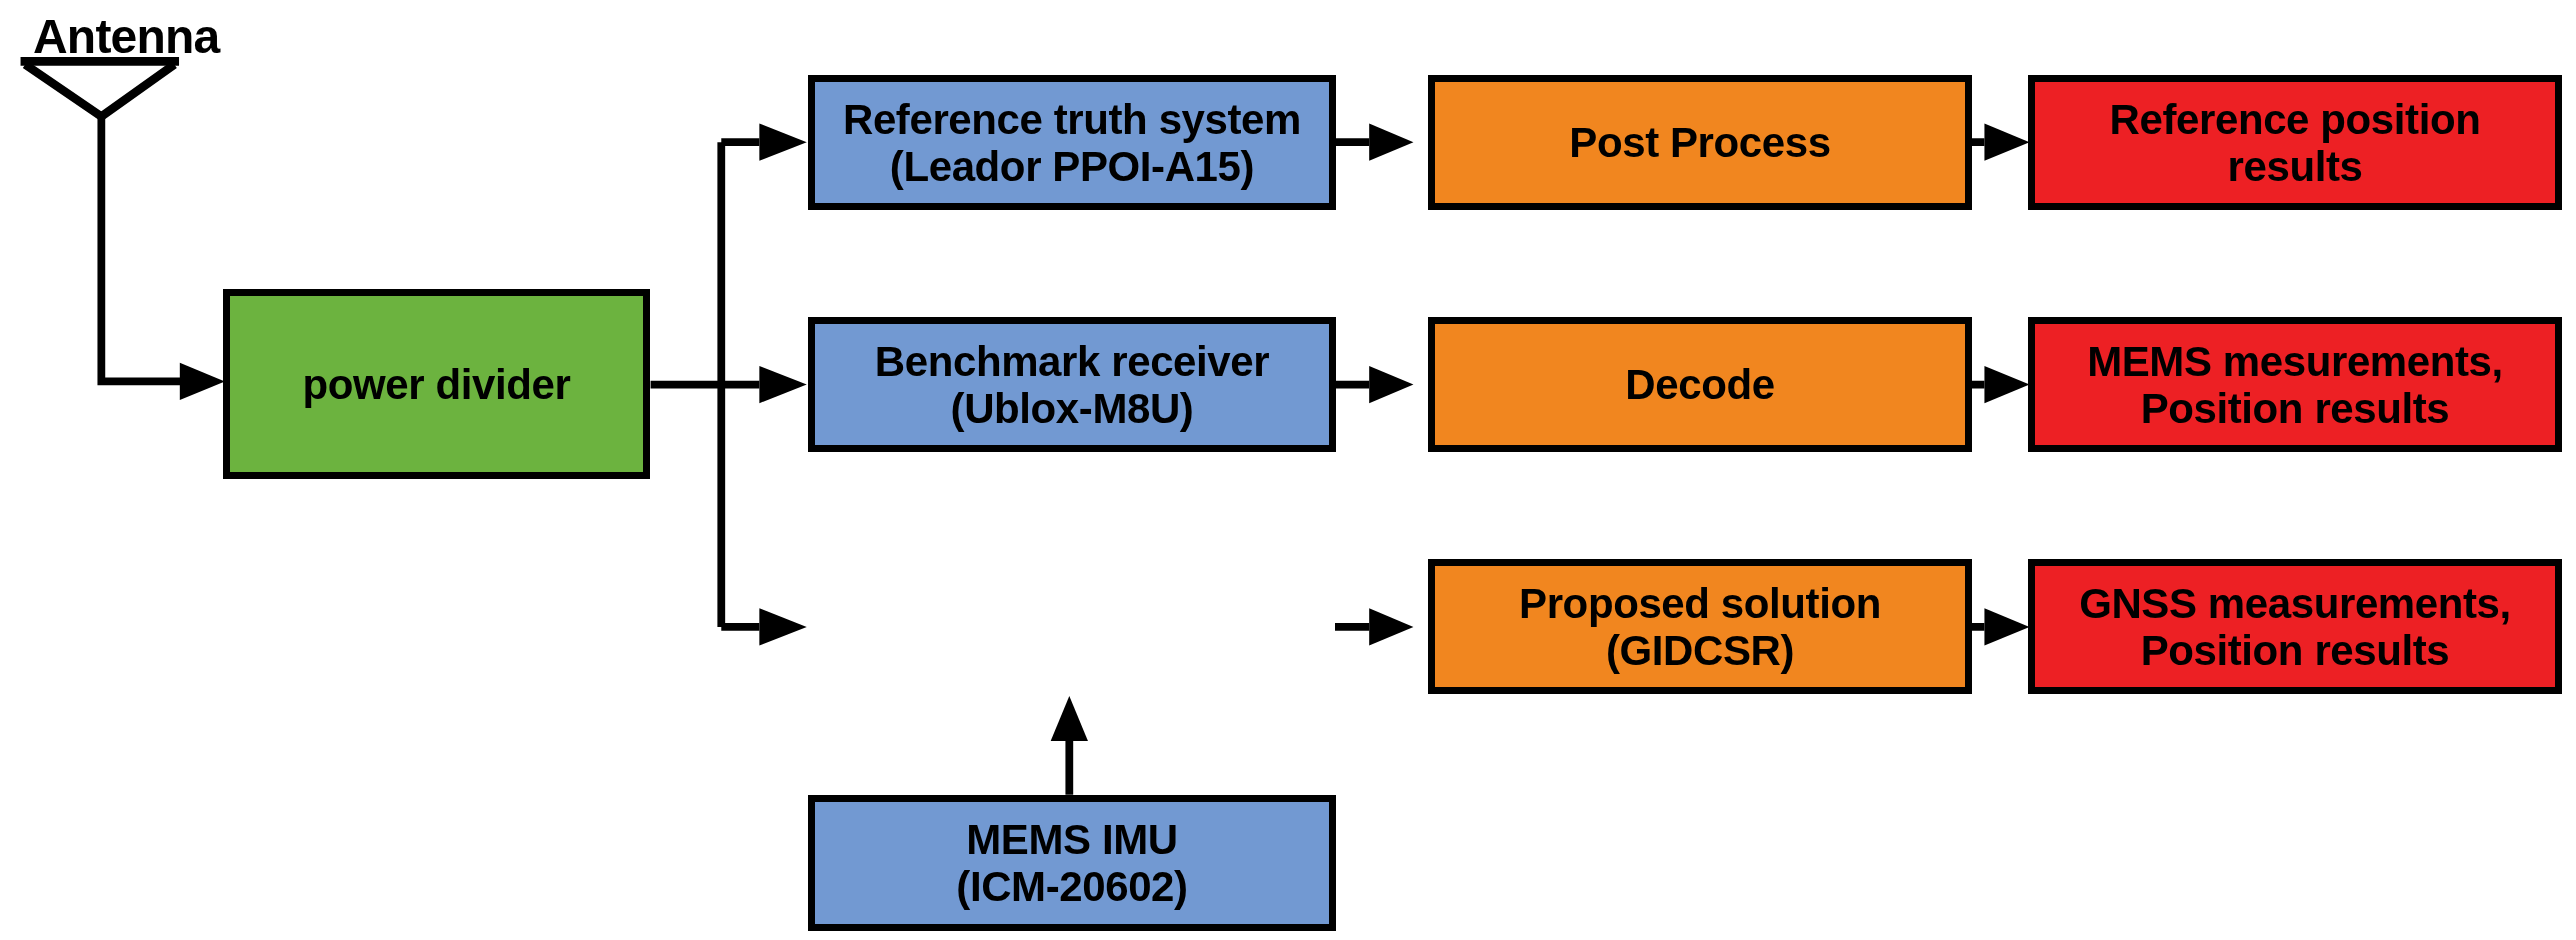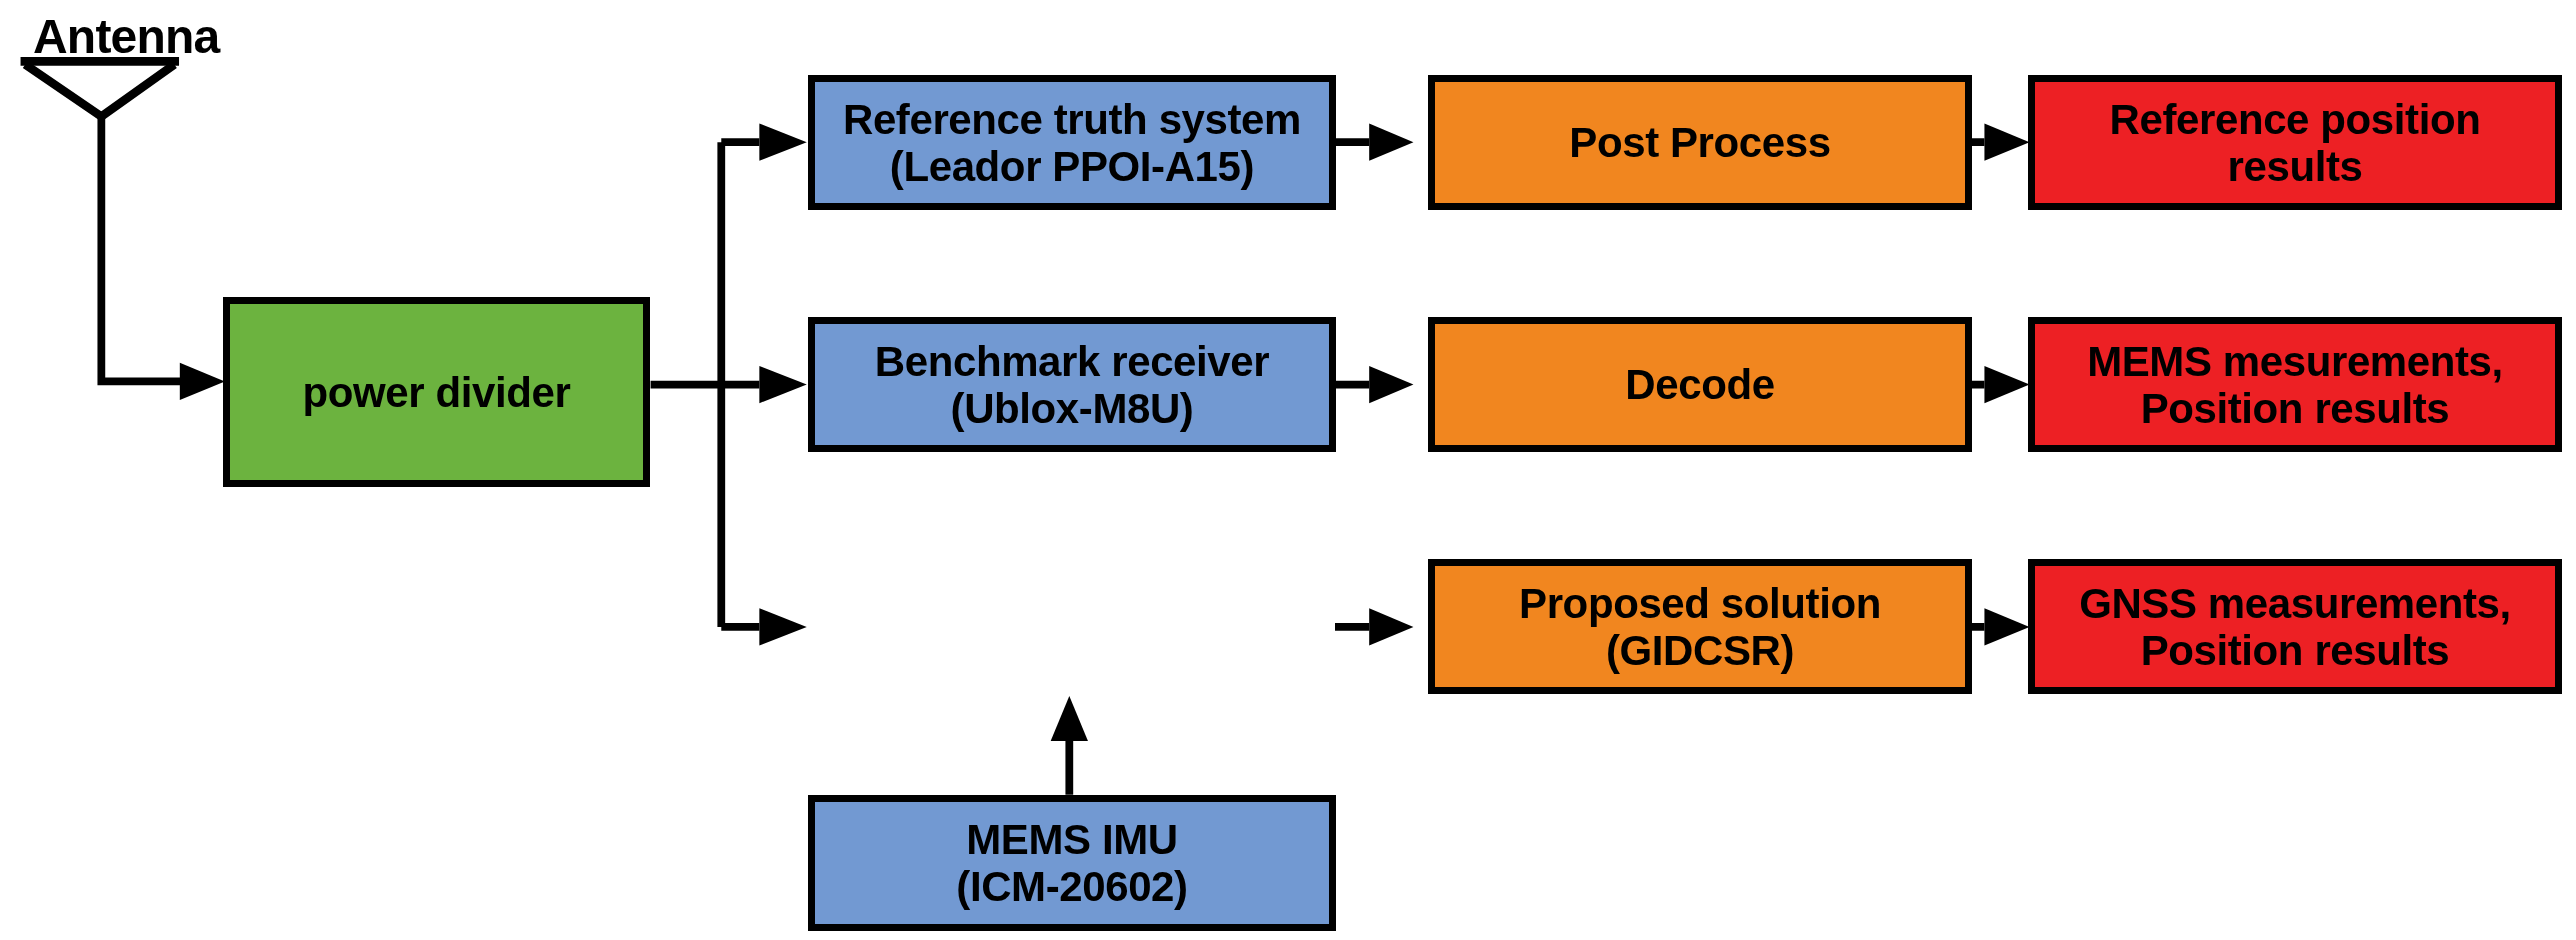--- a/index.html
+++ b/index.html
@@ -25,21 +25,21 @@
     box-sizing:border-box;
     border:7.8px solid var(--line,#000);
     display:flex;flex-direction:column;
     align-items:center;justify-content:center;
     text-align:center;
     font-weight:bold;font-size:42px;line-height:47px;
     color:#000;letter-spacing:-0.4px;
   }
   .box span{display:block;white-space:nowrap;}
   .box span:empty{display:none;}
-  .power{left:223px;top:289px;width:427px;height:190px;background:var(--green,#6CB33F);margin-top:8px;}
+  .power{left:223px;top:289px;width:427px;height:190px;background:var(--green,#6CB33F);}
   .device{background:var(--blue,#7299D2);}
   .process{background:var(--orange,#F1861F);}
   .output{background:var(--red,#ED2024);}
   .col-device{left:808px;width:528px;}
   .col-process{left:1412px;width:544px;margin-left:16px;}
   .col-output{left:2028px;width:534px;align-items:center;}
   .r1{top:75px;height:135px;}
   .r2{top:317px;height:135px;}
   .r3{top:559px;height:135px;}
   .imu-box{left:808px;top:795px;width:528px;height:136px;background:var(--blue,#7299D2);}

